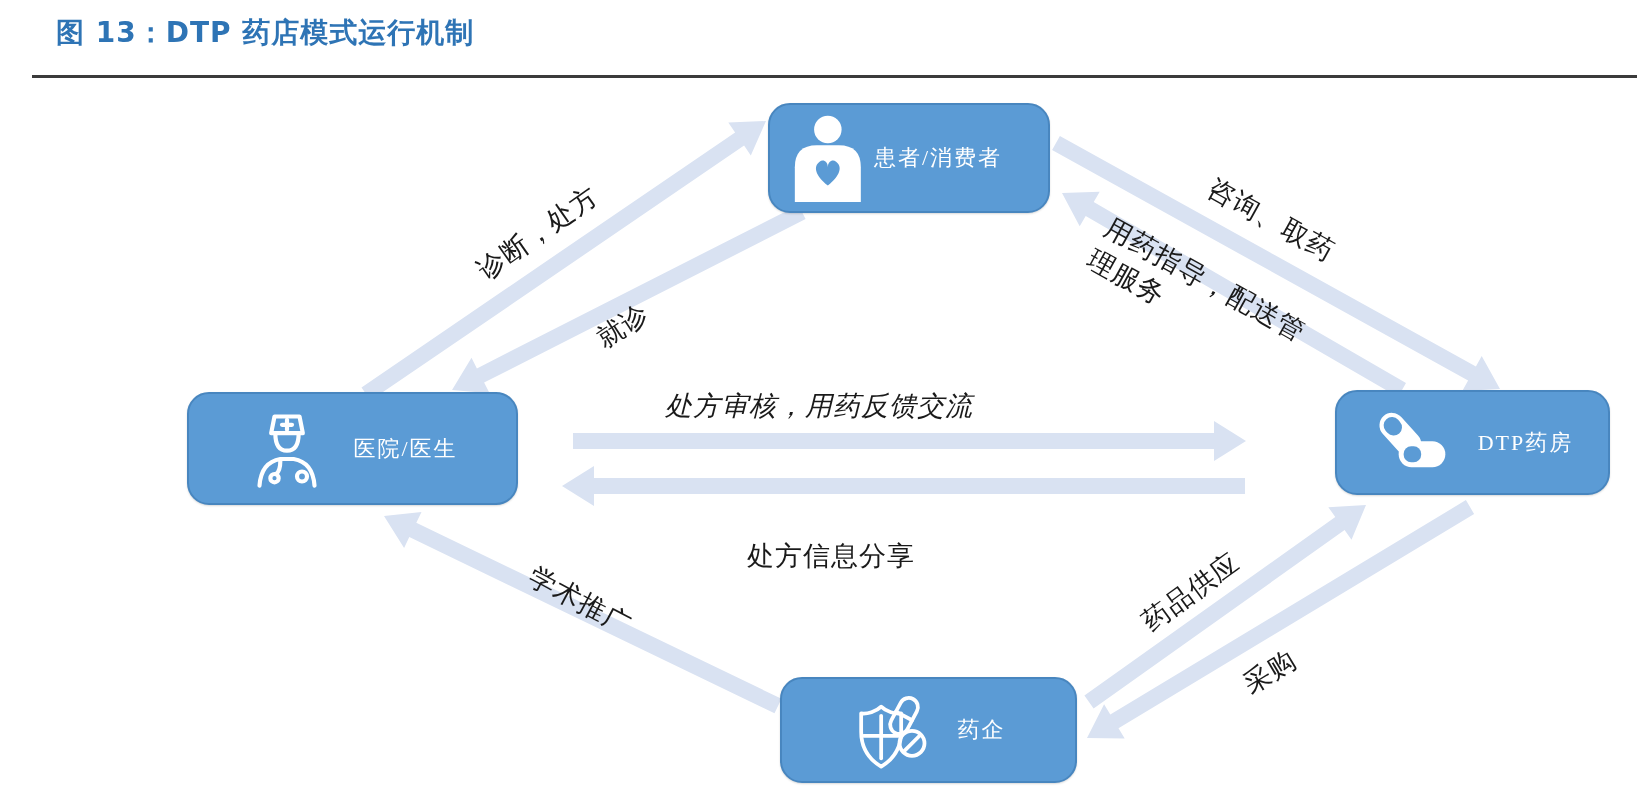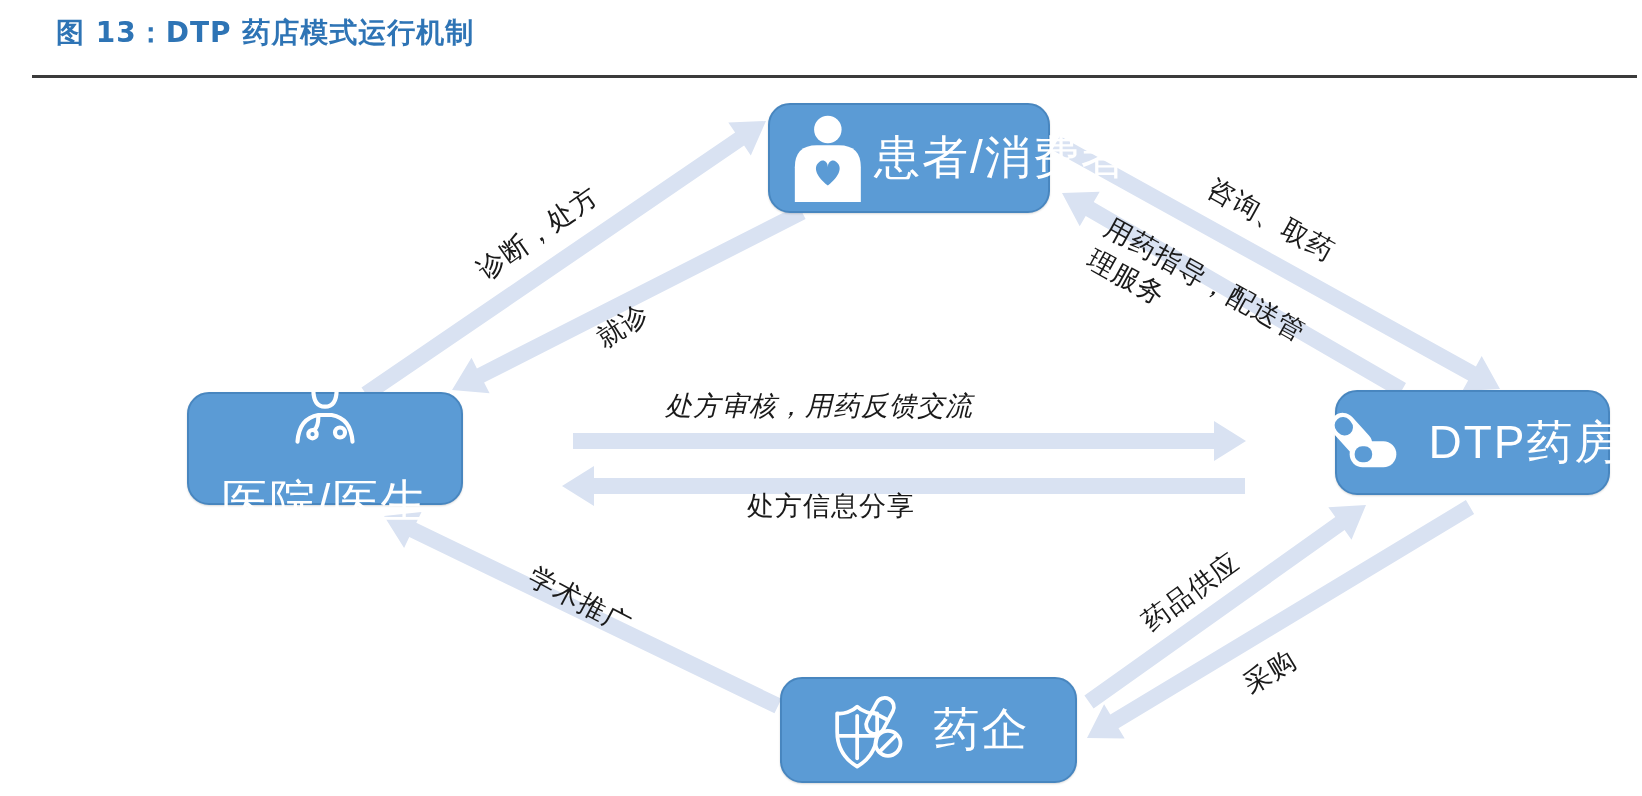--- a/index.html
+++ b/index.html
@@ -14,22 +14,22 @@
   .title-rule{position:absolute;left:32px;top:75px;width:1605px;height:3px;background:var(--rule-color);}
   svg.arrow-layer{position:absolute;left:0;top:0;width:1642px;height:796px;}
   .node{
     position:absolute;display:flex;align-items:center;justify-content:center;gap:26px;
     background:var(--node-fill);border:2px solid var(--node-border);border-radius:22px;
     box-sizing:border-box;box-shadow:0 1px 2px rgba(0,0,0,0.15);
   }
   .node .icon{display:flex;align-items:center;}
   .node .icon svg{width:80px;height:80px;}
   .node .label{
-    color:var(--node-text);font-size:46px;letter-spacing:2px;white-space:nowrap;
-    font-family:Liberation Sans, sans-serif;
+    color:var(--node-text);font-size:22px;letter-spacing:2px;white-space:nowrap;
+    font-family:Liberation Serif, serif;
   }
   .node.patient{justify-content:flex-start;gap:4px;padding-left:12px;}
   .node.patient .icon svg{width:88px;height:88px;}
   .edge-label{
     position:absolute;color:var(--label-color);font-size:27px;letter-spacing:1px;
     white-space:nowrap;font-family:"DejaVu Serif",serif;line-height:1.35;text-align:left;
   }
 </style>
 </head>
 <body>
@@ -52,21 +52,21 @@
       <div class="node patient" style="left: 768px; top: 103px; width: 282px; height: 110px;">
         <span class="icon">
           <svg viewBox="0 0 96 96">
             <circle cx="50" cy="17" r="15" fill="#fff"></circle>
             <path d="M14 96 L14 58 Q14 34 38 34 L62 34 Q86 34 86 58 L86 96 Z" fill="#fff"></path>
             <path d="M50 78 C36 67 34 57 41 52 C45 49 50 52 50 58 C50 52 55 49 59 52 C66 57 64 67 50 78 Z" fill="var(--node-fill)"></path>
           </svg>
         </span>
         <span class="label">患者/消费者</span>
       </div>
-      <div class="node hospital" style="left: 187px; top: 392px; width: 276px; height: 113px; flex-direction: column;">
+      <div class="node hospital" style="left: 187px; top: 392px; width: 331px; height: 113px;">
         <span class="icon">
           <svg viewBox="0 0 96 96" fill="none" stroke="#fff" stroke-width="5" stroke-linecap="round" stroke-linejoin="round">
             <path d="M33 9 H63 L67 29 H29 Z"></path>
             <path d="M48 13 V25"></path>
             <path d="M42 19 H54"></path>
             <path d="M34 29 Q34 50 48 50 Q62 50 62 29"></path>
             <path d="M15 92 Q17 64 40 60 L56 60 Q79 64 81 92"></path>
             <path d="M40 62 Q40 74 35 78"></path>
             <circle cx="33" cy="83" r="5"></circle>
             <circle cx="66" cy="81" r="6"></circle>
@@ -106,18 +106,18 @@
     </div>
   <div id="label-layer">
       <div class="edge-label" style="left: 538px; top: 233px; transform: translate(-50%, -50%) rotate(-35deg);">诊断，处方</div>
       <div class="edge-label" style="left: 623px; top: 326px; transform: translate(-50%, -50%) rotate(-33deg);">就诊</div>
       <div class="edge-label" style="left: 1271px; top: 220px; transform: translate(-50%, -50%) rotate(29deg);">咨询、取药</div>
       <div class="edge-label" style="left: 1196px; top: 296px; transform: translate(-50%, -50%) rotate(29deg);">
         <span style="display: block;">用药指导，配送管</span>
         <span style="display: block;">理服务</span>
       </div>
       <div class="edge-label" style="left: 819px; top: 406px; transform: translate(-50%, -50%) rotate(0deg); font-style: italic;">处方审核，用药反馈交流</div>
-      <div class="edge-label" style="left: 831px; top: 506px; transform: translate(-50%, -50%) rotate(0deg); text-align: center;">处方信息分享</div>
+      <div class="edge-label" style="left: 831px; top: 556px; transform: translate(-50%, -50%) rotate(0deg); text-align: center;">处方信息分享</div>
       <div class="edge-label" style="left: 580px; top: 601px; transform: translate(-50%, -50%) rotate(28deg);">学术推广</div>
       <div class="edge-label" style="left: 1191px; top: 592px; transform: translate(-50%, -50%) rotate(-36deg);">药品供应</div>
       <div class="edge-label" style="left: 1270px; top: 672px; transform: translate(-50%, -50%) rotate(-31deg);">采购</div>
     </div>
 </div>
 
 </body></html>

